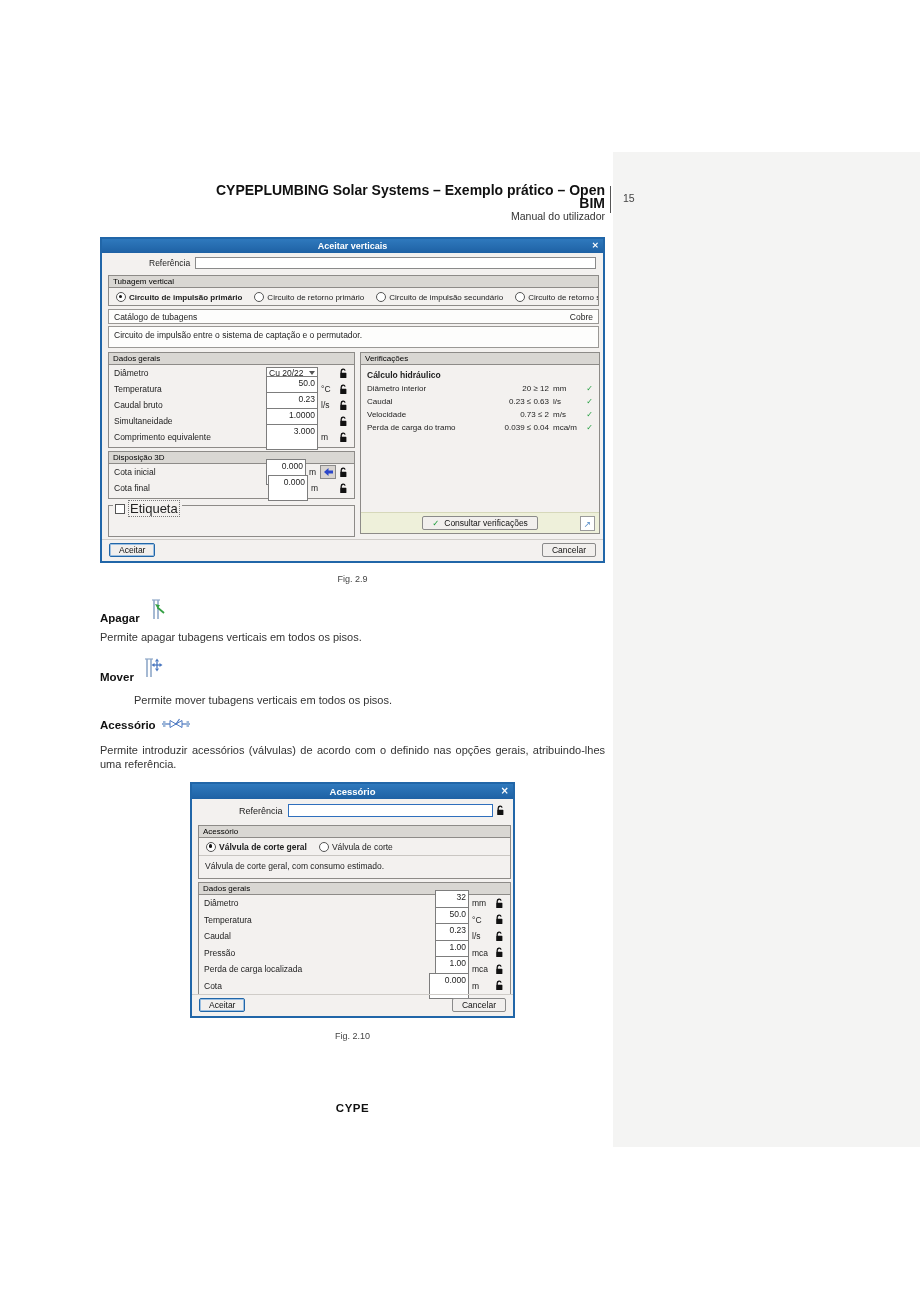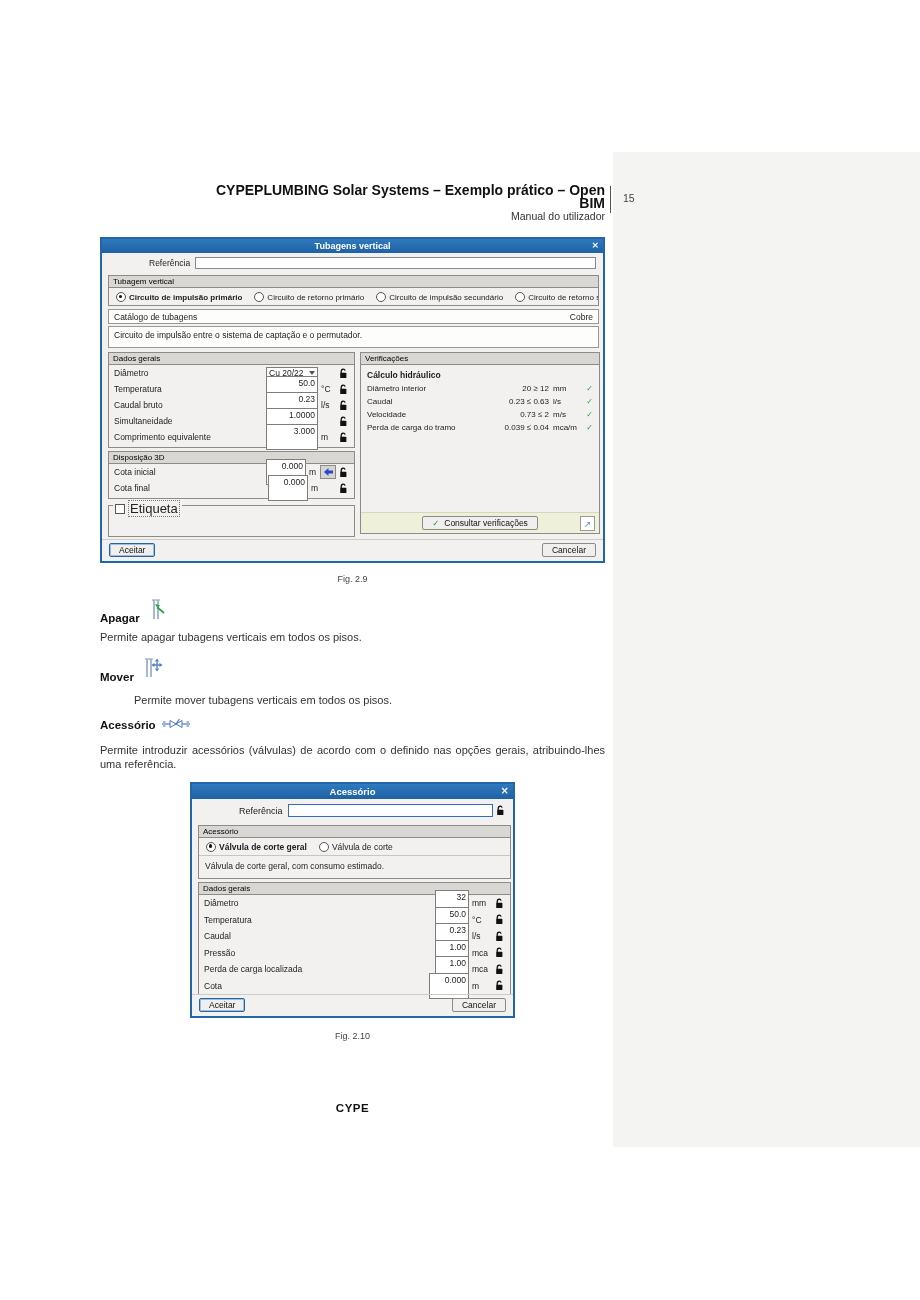--- a/index.html
+++ b/index.html
@@ -103,21 +103,21 @@
 
   <div class="doc-header">
     <div class="doc-title">CYPEPLUMBING Solar Systems – Exemplo prático – Open BIM</div>
     <div class="doc-sub">Manual do utilizador</div>
   </div>
   <div class="hdr-divider"></div>
   <div class="page-num">15</div>
 
   <div class="dialog d1">
     <div class="titlebar">
-      <span>Tubagens vertical</span>
+      <span>Aceitar verticais</span>
       <span class="close">×</span>
     </div>
 
     <div class="refrow" style="left:7px;right:7px;top:18px;">
       <span class="rlbl">Referência</span>
       <input class="refinput" value="" style="">
     </div>
 
     <div class="grp" style="left:6px;top:36px;width:491px;height:31px;">
       <div class="grp-h">Tubagem vertical</div>

